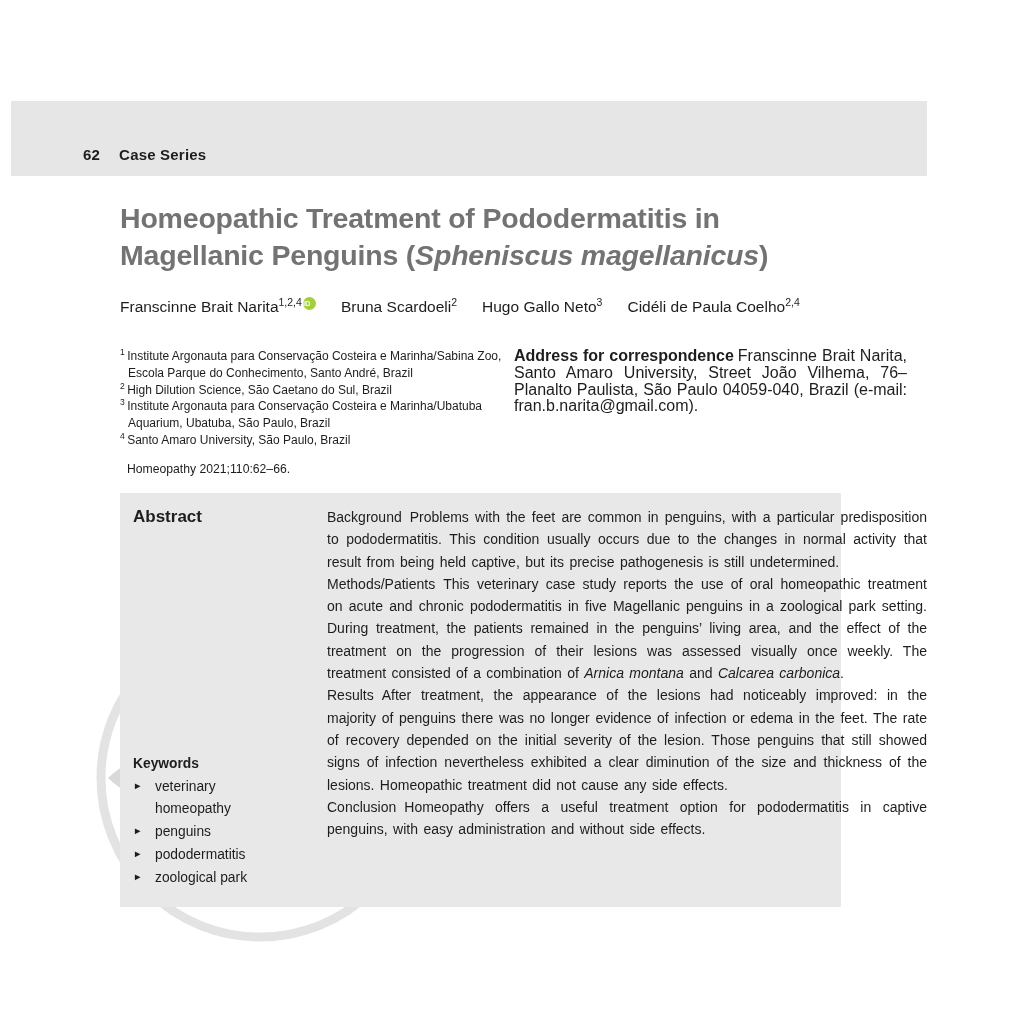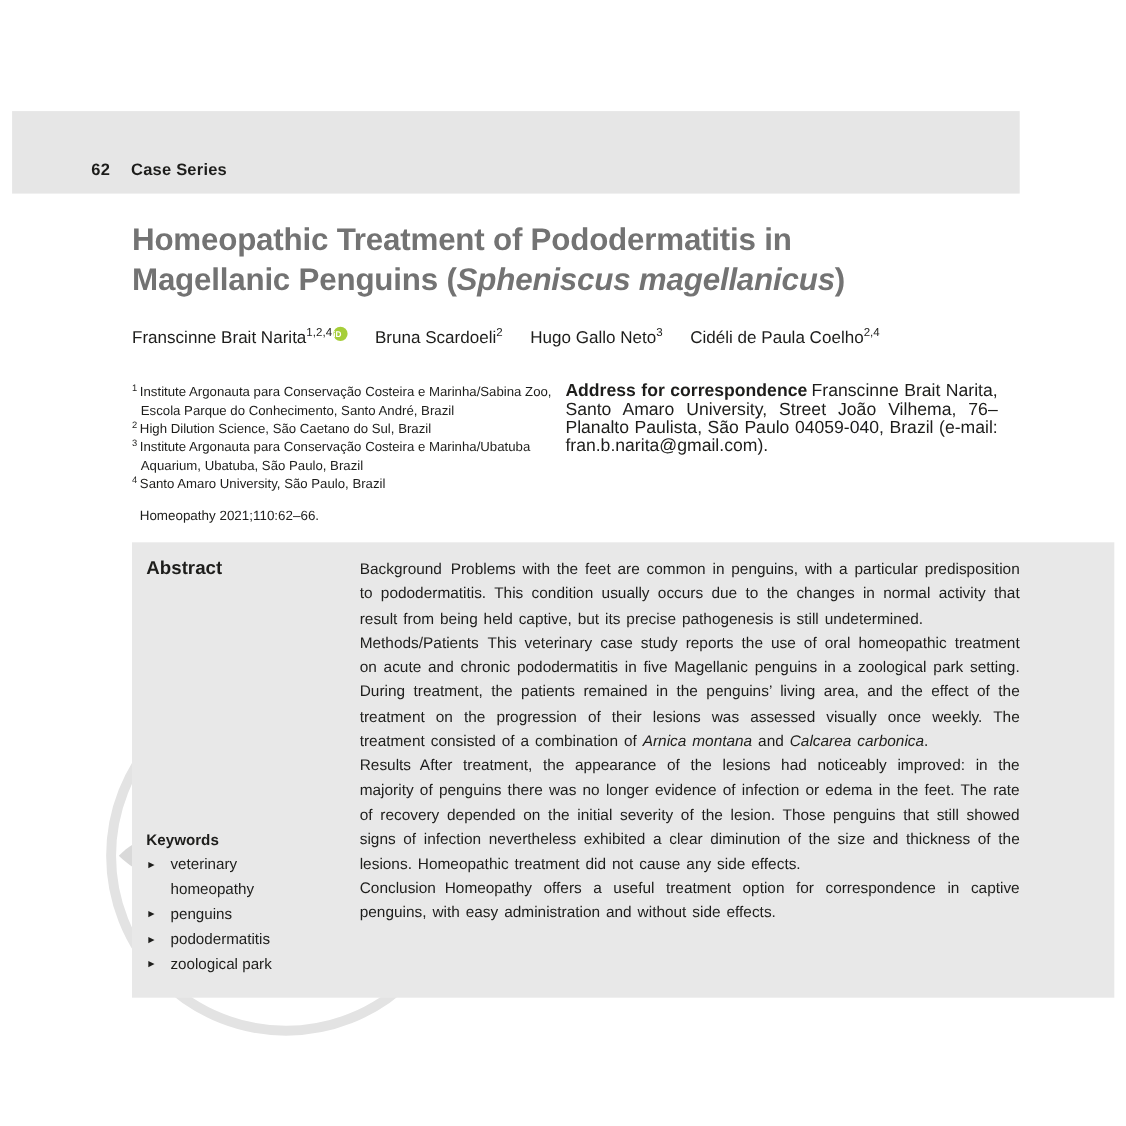--- a/index.html
+++ b/index.html
@@ -44,21 +44,21 @@
   .aff{padding-left:8px;text-indent:-8px;}
   .aff sup{font-size:8.5px;line-height:0;}
   .correspondence{
     position:absolute;left:514px;top:348px;width:393px;z-index:2;
     font-size:16px;line-height:16.8px;text-align:justify;
   }
   .correspondence b{margin-right:4px;}
   .citation{position:absolute;left:127px;top:462px;z-index:2;font-size:12.2px;}
   
   .abstract-box{
-    position:absolute;left:120px;top:493px;width:893px;height:414px;
+    position:absolute;left:120px;top:493px;width:721px;height:414px;
     background:#e8e8e8;z-index:1;
   }
   .abstract-heading{position:absolute;left:13px;top:14px;font-size:17px;font-weight:700;}
   .abstract-text{
     position:absolute;left:207px;top:13px;width:600px;
     font-size:14px;line-height:22.3px;text-align:justify;word-spacing:1.5px;
   }
   .abs-para{margin:0;}
   .abs-label{font-weight:400;margin-right:8px;}
   .keywords{position:absolute;left:13px;top:260px;width:152px;font-size:13.8px;line-height:22.3px;}
@@ -108,21 +108,21 @@
   </div>
 
   <div class="citation">Homeopathy 2021;110:62–66.</div>
 
   <div class="abstract-box" style="background: rgb(232, 232, 232);">
     <div class="abstract-heading">Abstract</div>
     <div class="abstract-text" id="abstract-paragraphs">
         <div class="abs-para"><span class="abs-label">Background</span><span>Problems with the feet are common in penguins, with a particular predisposition to pododermatitis. This condition usually occurs due to the changes in normal activity that result from being held captive, but its precise pathogenesis is still undetermined.</span></div>
         <div class="abs-para"><span class="abs-label">Methods/Patients</span><span>This veterinary case study reports the use of oral homeopathic treatment on acute and chronic pododermatitis in five Magellanic penguins in a zoological park setting. During treatment, the patients remained in the penguins’ living area, and the effect of the treatment on the progression of their lesions was assessed visually once weekly. The treatment consisted of a combination of </span><span class="it">Arnica montana</span><span> and </span><span class="it">Calcarea carbonica</span><span>.</span></div>
         <div class="abs-para"><span class="abs-label">Results</span><span>After treatment, the appearance of the lesions had noticeably improved: in the majority of penguins there was no longer evidence of infection or edema in the feet. The rate of recovery depended on the initial severity of the lesion. Those penguins that still showed signs of infection nevertheless exhibited a clear diminution of the size and thickness of the lesions. Homeopathic treatment did not cause any side effects.</span></div>
-        <div class="abs-para"><span class="abs-label">Conclusion</span><span>Homeopathy offers a useful treatment option for correspondence in captive penguins, with easy administration and without side effects.</span></div>
+        <div class="abs-para"><span class="abs-label">Conclusion</span><span>Homeopathy offers a useful treatment option for pododermatitis in captive penguins, with easy administration and without side effects.</span></div>
       </div>
     <div class="keywords">
       <div class="kw-head">Keywords</div>
       <div id="kw-items">
           <div class="kw-item"><span class="kw-bullet">►</span><span>veterinary homeopathy</span></div>
           <div class="kw-item"><span class="kw-bullet">►</span><span>penguins</span></div>
           <div class="kw-item"><span class="kw-bullet">►</span><span>pododermatitis</span></div>
           <div class="kw-item"><span class="kw-bullet">►</span><span>zoological park</span></div>
         </div>
     </div>

